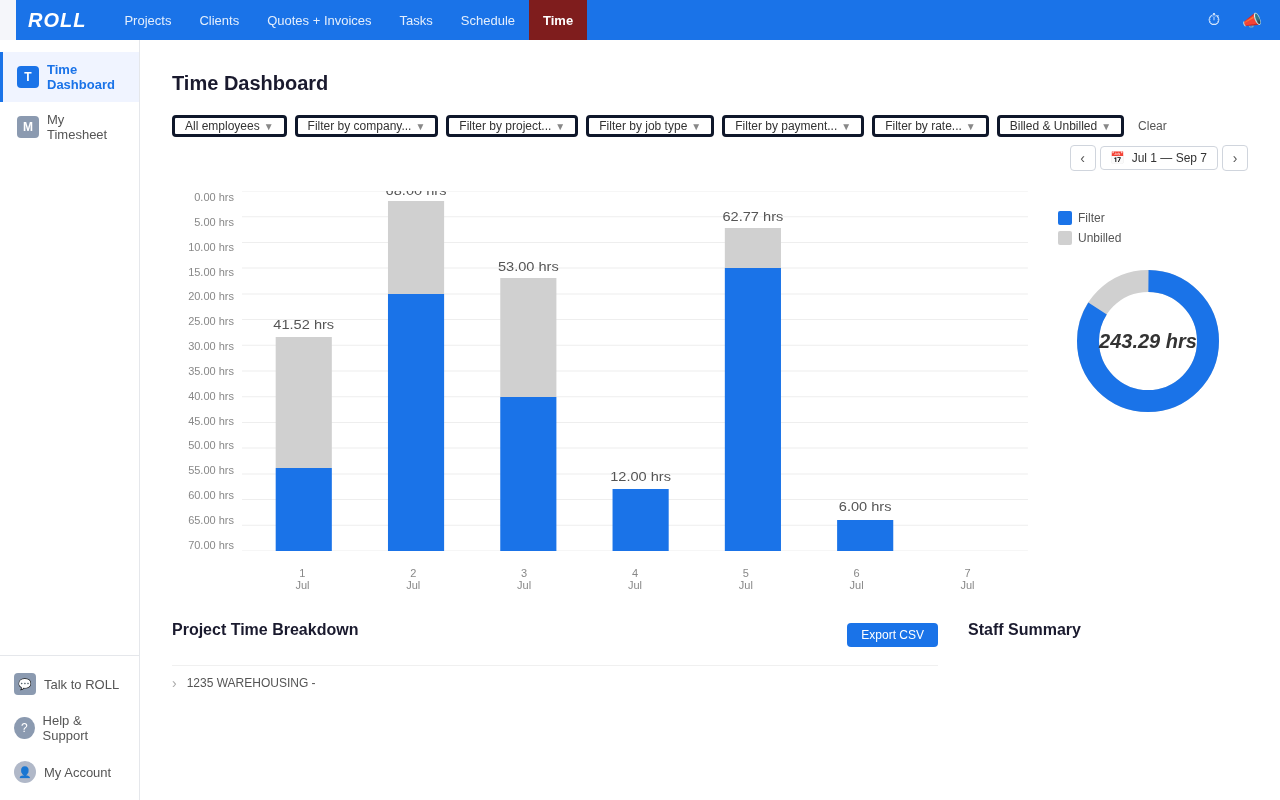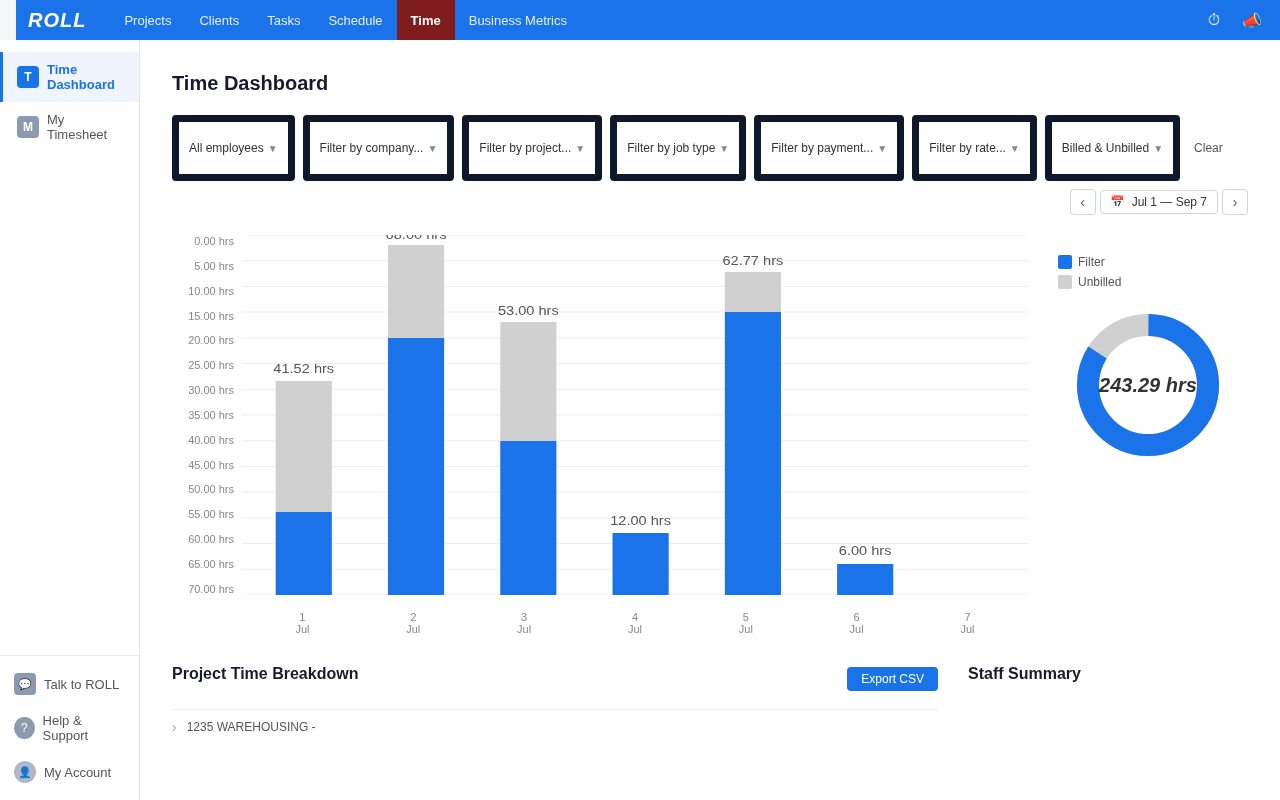--- a/index.html
+++ b/index.html
@@ -67,21 +67,21 @@
 
     
     .main { flex: 1; overflow-y: auto; padding: 32px 32px 20px 32px; background: #fff; }
 
     .page-title { font-size: 20px; font-weight: 700; color: #1a1a2e; margin-bottom: 20px; }
 
     
     .filters { display: flex; align-items: center; gap: 8px; flex-wrap: wrap; margin-bottom: 20px; }
     .filter-select {
       display: flex; align-items: center; gap: 4px;
-      border: 7px solid #0f172a; border-radius: 4px; padding: 19px 10px;
+      border: 3px solid #0f172a; border-radius: 4px; padding: 1px 10px;
       background: #fff; cursor: pointer; font-size: 12px; color: #333;
       white-space: nowrap;
     }
     .filter-select .arrow { font-size: 10px; color: #888; }
     .filter-clear { font-size: 12px; color: #555; cursor: pointer; padding: 4px 6px; }
     .date-nav { display: flex; align-items: center; gap: 4px; margin-left: auto; }
     .date-nav-btn {
       width: 26px; height: 26px; border: 1px solid #d0d5dd; border-radius: 4px;
       display: flex; align-items: center; justify-content: center;
       background: #fff; cursor: pointer; font-size: 14px; color: #555;
@@ -127,24 +127,24 @@
     }
     .project-row .arrow-icon { color: #aaa; font-size: 14px; }
   </style>
 </head>
 <body>
 
 <nav class="topnav">
   <div class="logo">ROLL</div>
   <a class="nav-item">Projects</a>
   <a class="nav-item">Clients</a>
+  <a class="nav-item">Quotes + Invoices</a>
   <a class="nav-item">Tasks</a>
   <a class="nav-item">Schedule</a>
   <a class="nav-item active">Time</a>
-  <a class="nav-item">Business Metrics</a>
   <div class="nav-spacer"></div>
   <div class="nav-icons">
     <div class="nav-icon-btn">⏱</div>
     <div class="nav-icon-btn">📣</div>
   </div>
 </nav>
 
 <div class="layout">
 
   <aside class="sidebar">

